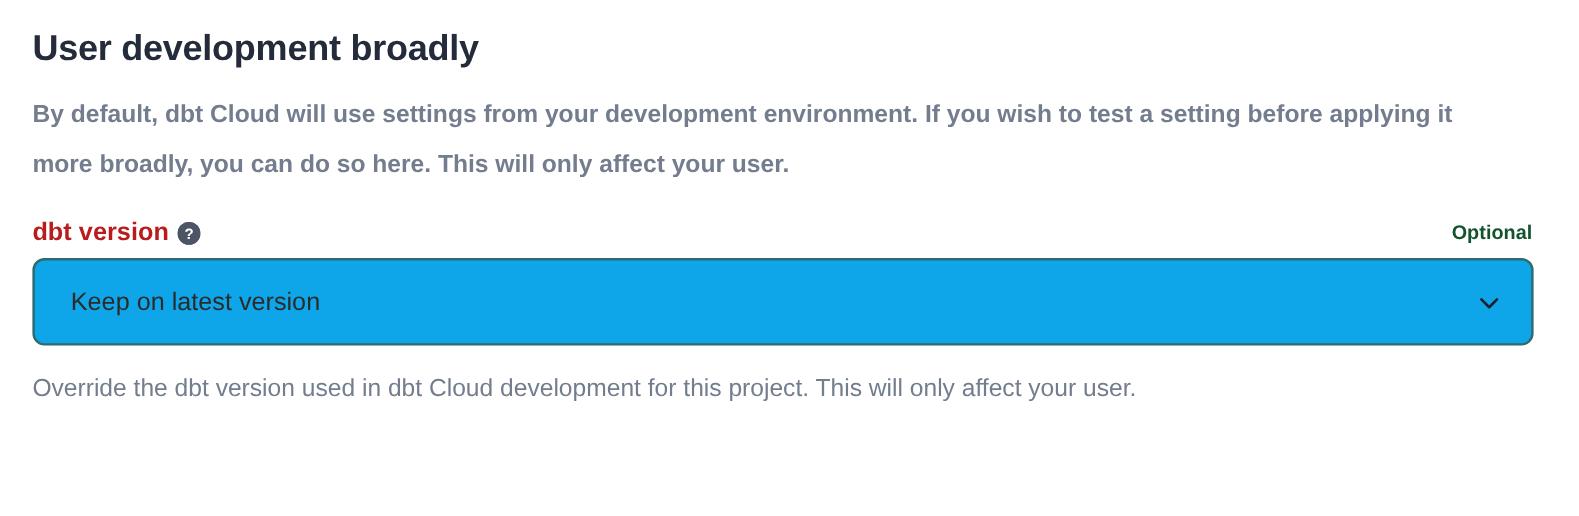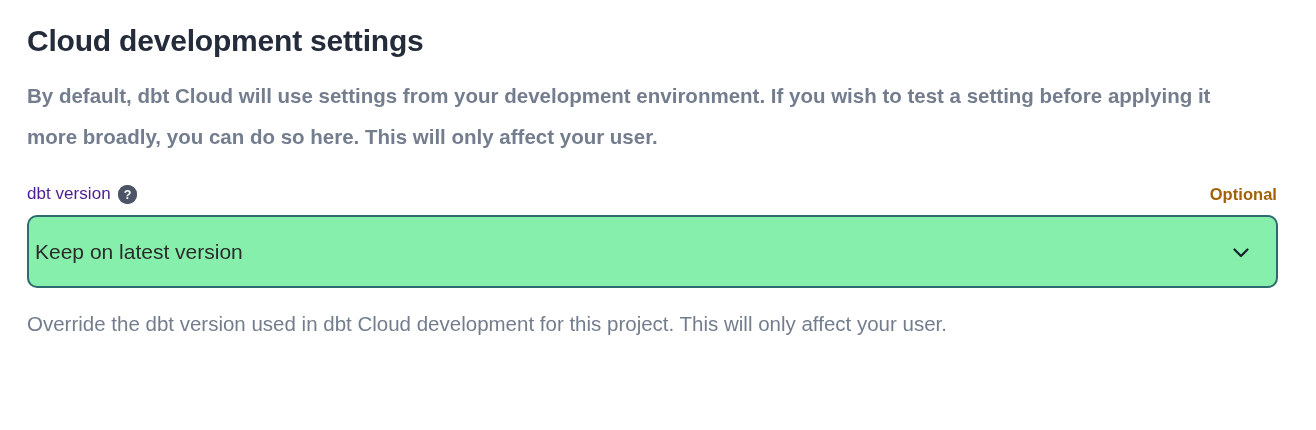--- a/index.html
+++ b/index.html
@@ -58,24 +58,24 @@
     padding-right: 1px;
   }
 
   .field-label-left {
     display: flex;
     align-items: center;
     gap: 7px;
   }
 
   .field-label {
-    font-size: 17px;
+    font-size: 21px;
     line-height: 20px;
-    font-weight: 400;
-    color: #4c1d95;
+    font-weight: 700;
+    color: #b91c1c;
     letter-spacing: 0.05px;
   }
 
   .help-icon {
     display: inline-flex;
     align-items: center;
     justify-content: center;
     width: 19px;
     height: 19px;
     border-radius: 50%;
@@ -86,35 +86,35 @@
     line-height: 1;
     cursor: pointer;
     user-select: none;
   }
   .help-icon svg { display: block; }
 
   .field-optional {
     font-size: 16.5px;
     line-height: 20px;
     font-weight: 700;
-    color: #a16207;
+    color: #14532d;
     letter-spacing: 0.05px;
   }
 
   
   .select-control {
     position: relative;
     margin-top: 10px;
     height: 73px;
     box-sizing: border-box;
     display: flex;
     align-items: center;
     justify-content: space-between;
-    padding: 0 22px 0 6px;
-    background: #86efac;
+    padding: 0 22px 0 30px;
+    background: #0ea5e9;
     border: 2.5px solid #2e6b70;
     border-radius: 10px;
     cursor: pointer;
   }
 
   .select-value {
     font-size: 21px;
     line-height: 26px;
     font-weight: 400;
     color: #2b2b2b;
@@ -139,21 +139,21 @@
     line-height: 30px;
     font-weight: 400;
     color: #737d8e;
   }
 </style>
 </head>
 <body>
 
 <div class="page">
 
-  <h1 class="section-title">Cloud development settings</h1>
+  <h1 class="section-title">User development broadly</h1>
 
   <p class="section-desc">By default, dbt Cloud will use settings from your development environment. If you wish to test a setting before applying it more broadly, you can do so here. This will only affect your user.</p>
 
   <div class="field">
 
     <div class="field-label-row">
       <div class="field-label-left">
         <span class="field-label">dbt version</span>
         <span class="help-icon">
           <svg width="19" height="19" viewBox="0 0 19 19" aria-hidden="true">

